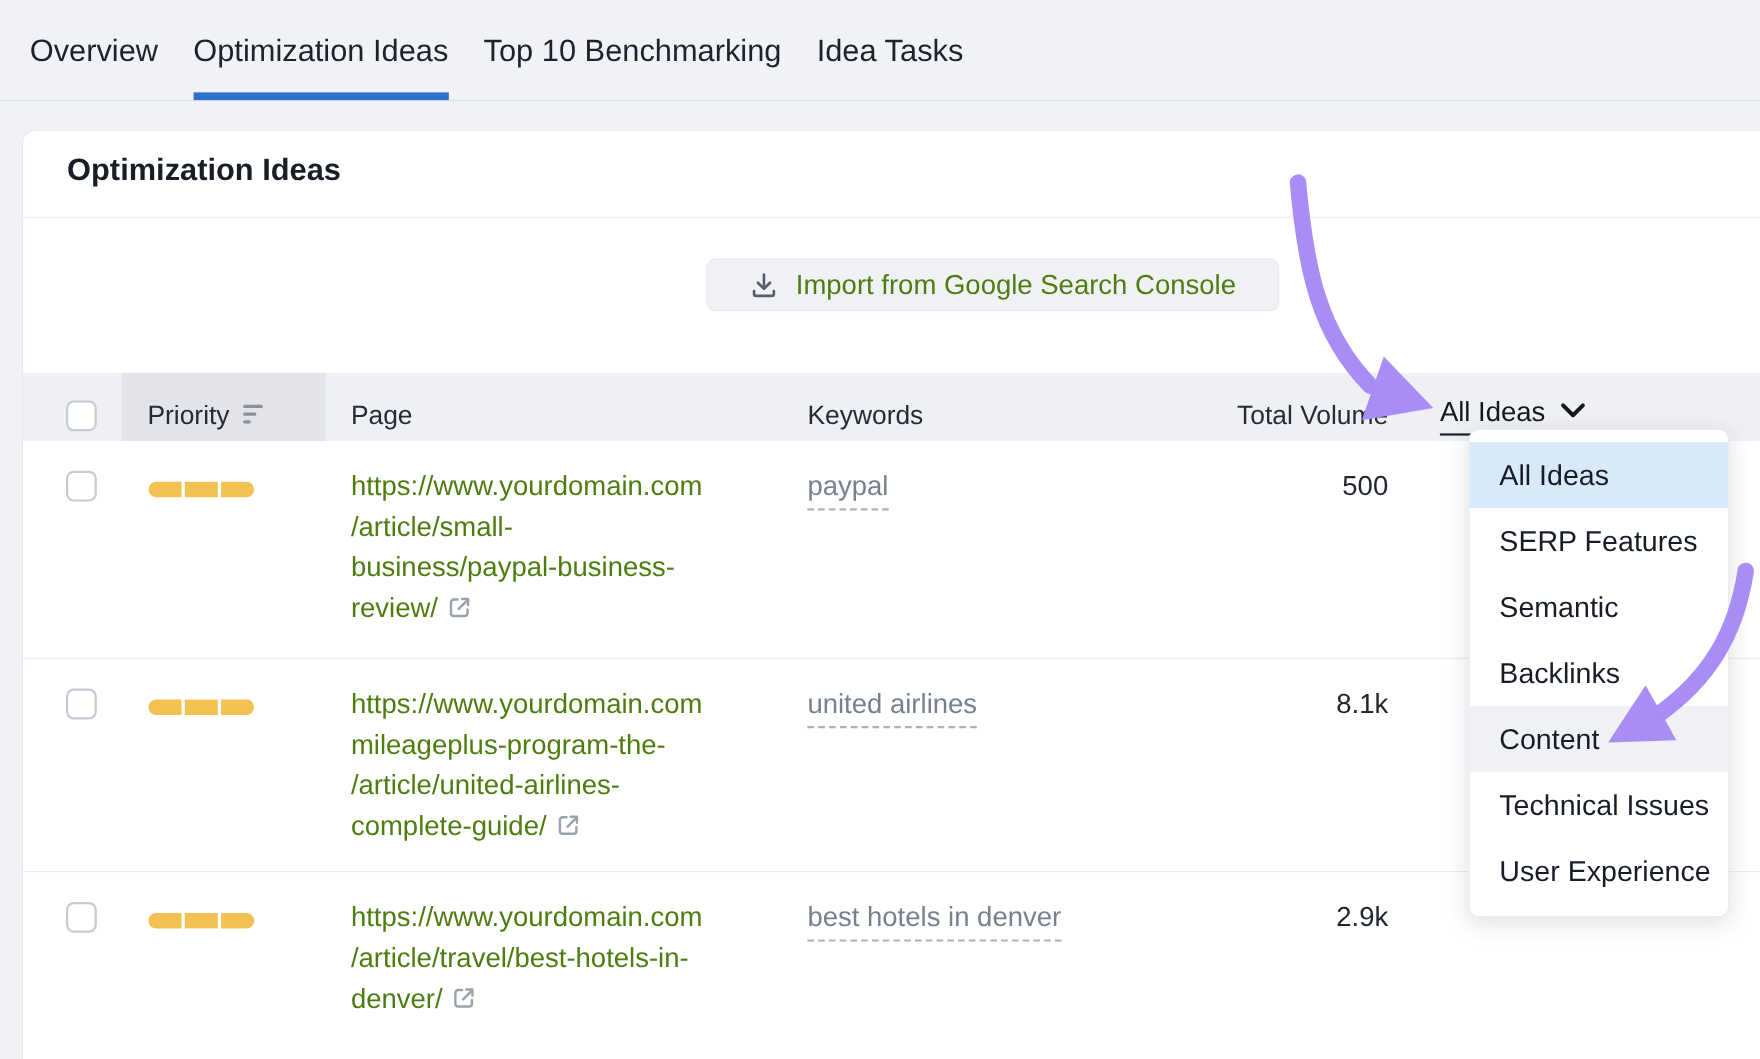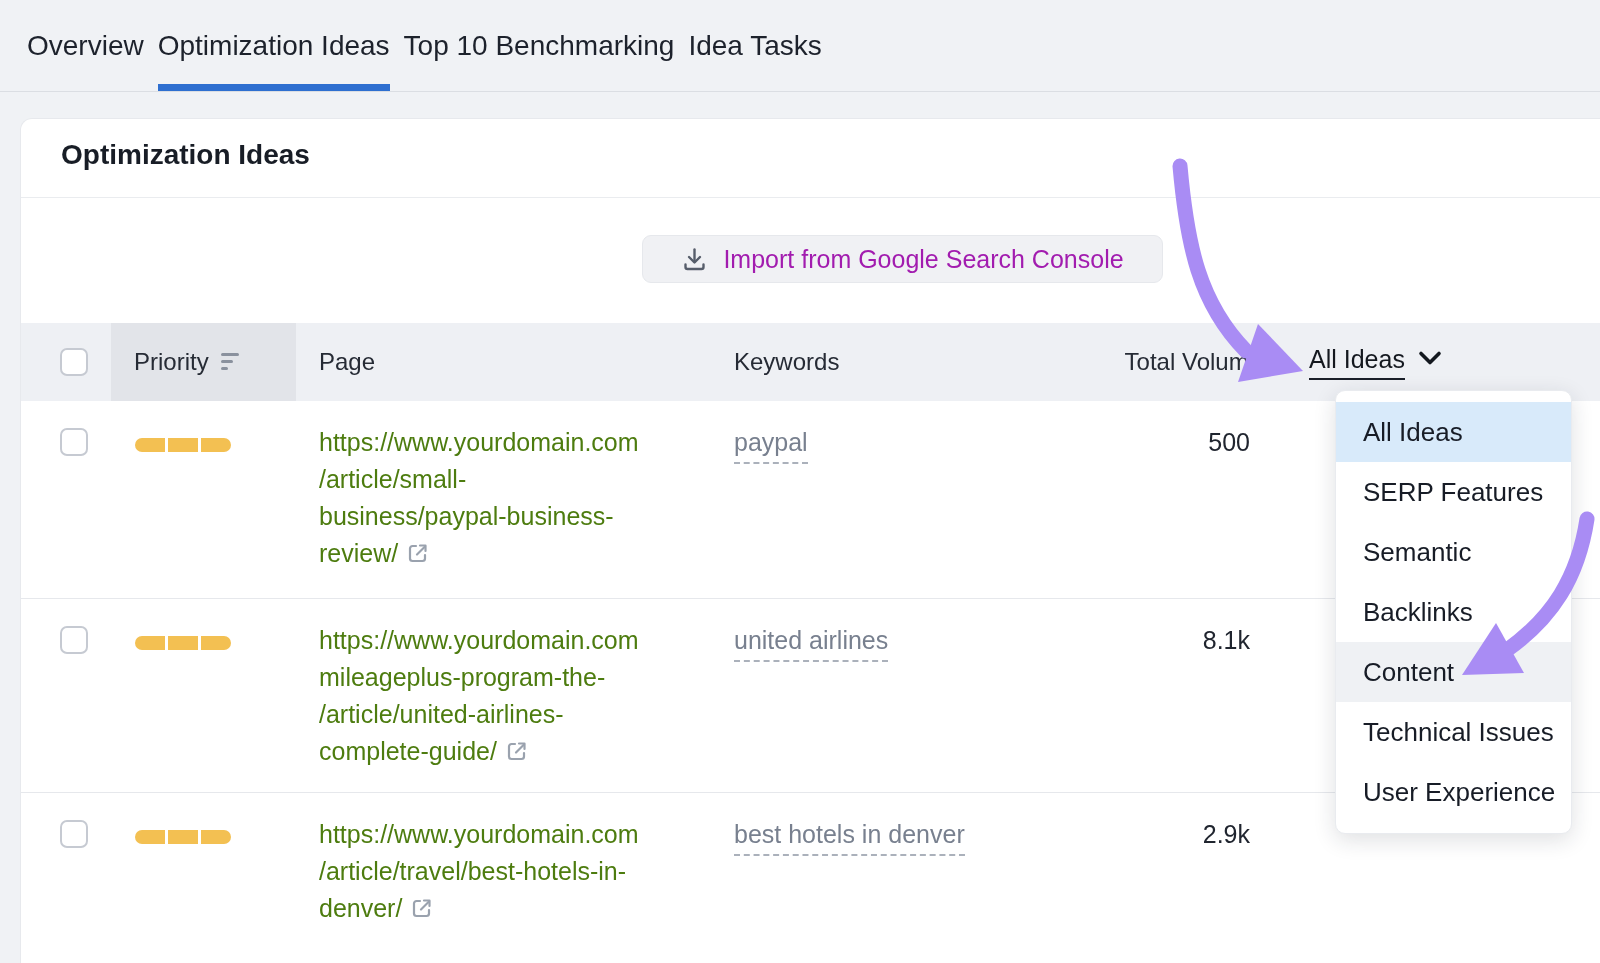--- a/index.html
+++ b/index.html
@@ -6,21 +6,21 @@
   html,body { width:1600px; height:963px; overflow:hidden; }
   body {
     position:relative;
     background:#f0f2f5;
     font-family:"Liberation Sans", sans-serif;
     color:#20252f;
   }
   
   .tabbar {
     position:absolute; top:0; left:0; right:0; height:92px;
-    display:flex; align-items:stretch; gap:14px; padding-left:27px;
+    display:flex; align-items:stretch; gap:32px; padding-left:27px;
     border-bottom:1px solid #dbdee3; background:#f0f2f5;
   }
   .tab {
     position:relative; display:flex; align-items:center;
     font-size:28px; color:#1d222c; cursor:pointer; white-space:nowrap;
   }
   .tab.active::after {
     content:""; position:absolute; left:0; right:0; bottom:0; height:7px;
     background:#2e6fd0;
   }
@@ -44,27 +44,27 @@
   .search-input {
     position:absolute; left:56px; top:2px; right:10px; height:43px;
     border:none; outline:none; font-size:25px; color:#30343d;
     font-family:"Liberation Sans", sans-serif; background:transparent;
   }
   .search-input::placeholder { color:#9ba1ad; }
   .btn {
     position:absolute; top:116px; height:48px;
     display:flex; align-items:center; justify-content:center; gap:15px;
     background:#f0f1f4; border:1px solid #e6e8ec; border-radius:9px;
-    font-size:25px; color:#a21caf; cursor:pointer; white-space:nowrap;
+    font-size:25px; color:#4d7c0f; cursor:pointer; white-space:nowrap;
   }
   .btn-import { left:621px; width:521px; }
   .btn-delete { left:1161px; width:338px; }
   
   .thead {
-    position:absolute; top:204px; left:0; right:0; height:78px;
+    position:absolute; top:220px; left:0; right:0; height:78px;
     background:#eef0f4; font-size:24px; color:#262b35;
   }
   .priority-col-bg { position:absolute; left:90px; top:0; width:185px; height:78px; background:#e2e4e9; }
   .checkbox {
     position:absolute; width:28px; height:28px; background:#fff;
     border:2px solid #c6cad2; border-radius:7px; cursor:pointer;
   }
   .th { position:absolute; top:25px; }
   .sort-icon { display:inline-block; vertical-align:middle; margin-left:12px; }
   .sort-icon i { display:block; height:3px; background:#8a919e; border-radius:2px; margin-bottom:4px; }
@@ -82,21 +82,21 @@
   .pill { position:absolute; left:114px; top:37px; display:flex; gap:3px; }
   .pill i { display:block; width:30px; height:14px; background:#f3c052; }
   .pill i:first-child { border-radius:7px 0 0 7px; }
   .pill i:last-child { border-radius:0 7px 7px 0; }
   .url { position:absolute; left:298px; top:23px; width:400px; font-size:25px; line-height:37px; color:#4d7c0f; }
   .ext-link { display:inline-block; vertical-align:-3px; margin-left:8px; cursor:pointer; }
   .kw {
     position:absolute; left:713px; top:27px; font-size:25px; color:#78808f;
     border-bottom:2px dashed #abb1bb; padding-bottom:5px; cursor:pointer; white-space:nowrap;text-align:center;
   }
-  .vol { position:absolute; right:350px; top:27px; font-size:25px; color:#20252f; }
+  .vol { position:absolute; right:338px; top:27px; font-size:25px; color:#20252f; }
   
   .dropdown {
     position:absolute; left:1335px; top:390px; width:237px;
     background:#fff; border:1px solid #e9ebef; border-radius:10px;
     box-shadow:0 6px 22px rgba(30,35,48,.14); padding:11px 0; z-index:5;
   }
   .dd-item {
     height:60px; display:flex; align-items:center; padding-left:27px;
     font-size:26px; color:#171c26; cursor:pointer; white-space:nowrap;
   }

